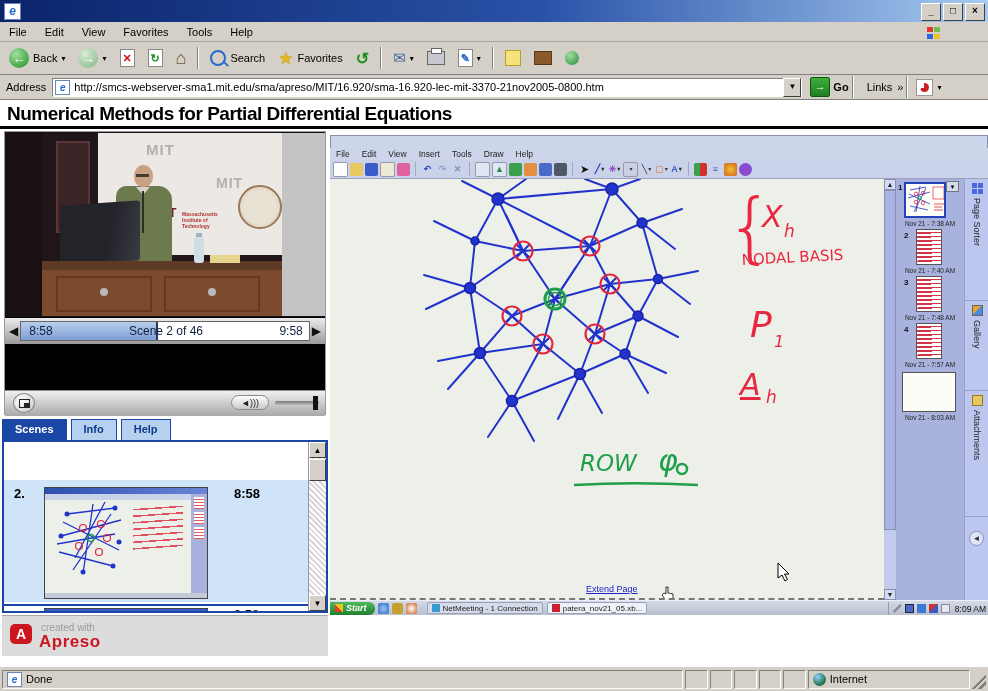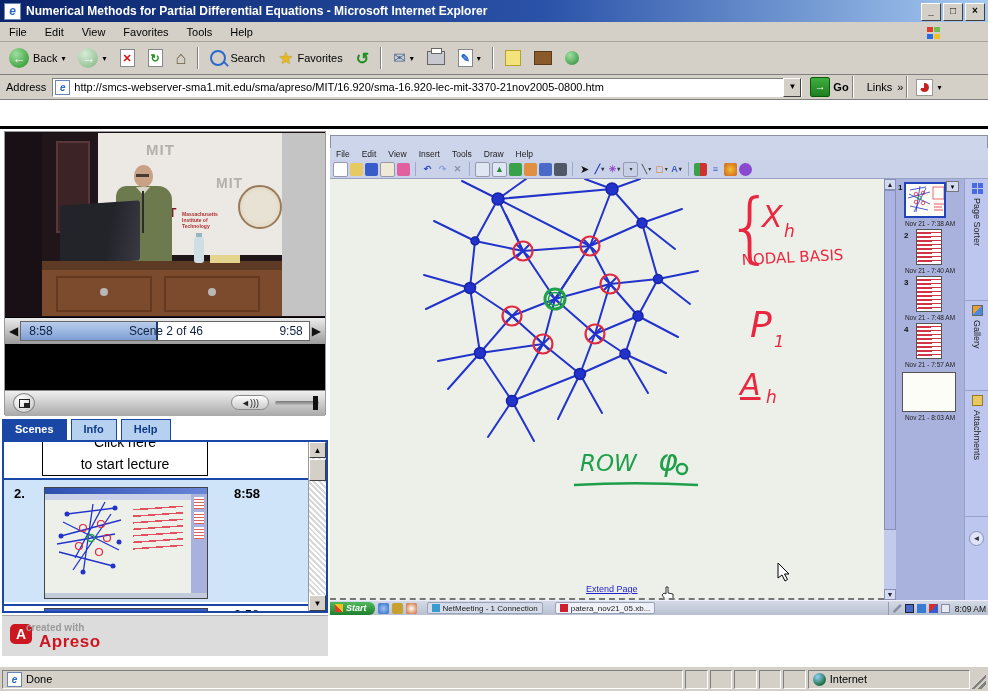--- a/index.html
+++ b/index.html
@@ -136,21 +136,21 @@
   .t2bottom{position:absolute;left:0;bottom:0;width:100%;height:5px;background:#c3cbda;}
   .item3{position:absolute;left:0;top:162px;width:305px;height:14px;background:#fff;border-top:2px solid #1a47a5;}
   .item3 .itemnum{top:2px;font-weight:normal;}
   .item3 .itemtime{top:1px;font-weight:normal;}
   .thumb3{position:absolute;left:40px;top:2px;width:162px;height:11px;border:1px solid #444;overflow:hidden;
           background:linear-gradient(180deg,#3a5cc8 0 45%,#eef0ea 45%);}
   .apresobar{left:2px;top:615px;width:326px;height:40px;background:#dcdcdc;border-top:1px solid #aaa;}
   .abubble{position:absolute;left:8px;top:8px;width:22px;height:20px;background:#cc1620;border-radius:5px;color:#fff;
            font-weight:bold;text-align:center;line-height:20px;font-size:14px;}
   .abubble:after{content:"";position:absolute;left:3px;bottom:-5px;border:5px solid transparent;border-top-color:#cc1620;border-left-width:2px;}
-  .createdwith{position:absolute;left:24px;top:6px;font-size:10px;font-weight:bold;color:#9a9a9a;}
+  .createdwith{position:absolute;left:39px;top:6px;font-size:10px;font-weight:normal;color:#9a9a9a;}
   .apresotxt{position:absolute;left:37px;top:16px;font-size:17px;font-weight:bold;color:#cc1620;letter-spacing:0.5px;}
   
   .shot{left:330px;top:135px;width:658px;height:480px;background:#cdd5ea;overflow:hidden;box-shadow:0 0 0 1px #8a8fa8 inset;}
   .nbtitle{position:absolute;left:0;top:0;width:100%;height:13px;background:linear-gradient(90deg,#2c50b0,#5a7ad8);
            display:flex;align-items:center;padding-left:2px;box-sizing:border-box;}
   .nbtitle .t{color:#fff;font-size:9px;font-weight:bold;margin-left:3px;white-space:nowrap;}
   .nbico{width:9px;height:9px;background:#fff;border:1px solid #888;position:relative;}
   .nbico:after{content:"";position:absolute;inset:1px;background:#cc2030;}
   .nbbtns{position:absolute;right:2px;top:1px;display:flex;gap:1px;}
   .nbbtn{width:12px;height:10px;background:#d4d0c8;border:1px solid #808080;font-size:7px;line-height:8px;text-align:center;box-sizing:border-box;}
@@ -181,21 +181,21 @@
   .vtab span{writing-mode:vertical-rl;font-size:9px;color:#222;}
   .vicon{width:11px;height:11px;}
   .backcirc{position:absolute;left:4px;top:352px;width:15px;height:15px;border-radius:50%;background:#dfe5f8;border:1px solid #8890b8;
             text-align:center;font-size:8px;line-height:14px;color:#334;box-sizing:border-box;}
   .shottask{position:absolute;left:0;top:465px;width:658px;height:15px;background:linear-gradient(#d4dae6,#b8c0d0);
             display:flex;align-items:center;box-sizing:border-box;border-top:1px solid #eef;}
   .startbtn{height:13px;background:linear-gradient(#4fba5a,#1f7f2f);border-radius:0 6px 6px 0;color:#fff;font-weight:bold;
             font-style:italic;font-size:9px;padding:0 8px 0 5px;line-height:13px;margin:0;display:flex;align-items:center;gap:3px;}
   .qicon{width:11px;height:11px;border-radius:2px;margin-left:3px;}
   .taskbtn{height:12px;background:#d5dbe8;border:1px solid #9aa2b8;border-radius:2px;font-size:8px;color:#222;
-           display:flex;align-items:center;gap:3px;padding:0 4px;margin-left:12px;white-space:nowrap;box-sizing:border-box;}
+           display:flex;align-items:center;gap:3px;padding:0 4px;margin-left:4px;white-space:nowrap;box-sizing:border-box;}
   .taskbtn.active{background:#eef2f8;}
   .ticon{width:8px;height:8px;display:inline-block;}
   .tray{position:absolute;right:2px;top:1px;height:13px;display:flex;align-items:center;gap:3px;border-left:1px solid #99a;padding-left:4px;}
   .tray .ti{width:9px;height:9px;display:inline-block;}
   .clock{font-size:8.5px;color:#111;margin-left:2px;}
   
   .statusbar{left:0;top:666px;width:988px;height:25px;background:#d4d0c8;border-top:1px solid #fff;box-sizing:border-box;
              display:flex;align-items:center;padding:2px;gap:2px;}
   .spanel{height:19px;border:1px solid;border-color:#808080 #fff #fff #808080;display:flex;align-items:center;
           font-size:11px;padding-left:4px;gap:4px;box-sizing:border-box;color:#000;}
@@ -203,21 +203,20 @@
   .grip{width:14px;height:19px;background:
         linear-gradient(135deg,transparent 55%,#808080 55% 65%,transparent 65%,transparent 75%,#808080 75% 85%,transparent 85%);}
 </style>
 </head>
 <body>
 
 <div id="root">
 
   <div class="abs titlebar">
     <span class="ie-eicon">e</span>
-    <span class="ttl">Numerical Methods for Partial Differential Equations - Microsoft Internet Explorer</span>
     <span class="winbtns">
       <span class="wbtn">_</span>
       <span class="wbtn">□</span>
       <span class="wbtn">×</span>
     </span>
   </div>
 
   <div class="abs menubar">
     <span>File</span>
     <span>Edit</span>
@@ -305,20 +304,21 @@
       <span>»</span>
     </span>
     <span class="vsep"></span>
     <span class="tbtn">
         <span class="pdficon"></span>
         <span class="drop">▾</span>
       </span>
   </div>
 
   <div class="abs pagehead">
+    <span class="h1">Numerical Methods for Partial Differential Equations</span>
   </div>
 
   <div class="abs playerframe">
     <div class="video">
       <div class="vphoto">
         <div class="banner"></div>
         <span class="mitgray" style="left:104px;top:8px;font-size:15px">MIT</span>
         <span class="mitgray" style="left:174px;top:42px;font-size:14px">MIT</span>
         <span class="mitred" style="left:112px;top:72px;font-size:13px">MIT</span>
         <span class="mitred" style="left:140px;top:78px;font-size:5px;width:52px;line-height:6px;color:#b03030">Massachusetts Institute of Technology</span>
@@ -368,26 +368,20 @@
     </div>
   </div>
 
   <div class="abs ptabs">
     <span class="ptab active">Scenes</span>
     <span class="ptab idle">Info</span>
     <span class="ptab idle">Help</span>
   </div>
 
   <div class="abs scenelist">
-    <div class="item1">
-      <div class="clickbox">
-        <span>Click here</span><br>
-        <span>to start lecture</span>
-      </div>
-    </div>
     <div class="item2">
       <span class="itemnum">2.</span>
       <span class="itemtime">8:58</span>
       <div class="thumb2">
         <div class="t2title"></div>
           <div class="t2tool"></div>
         <div class="t2side">
             <i></i>
             <i></i>
             <i></i>

